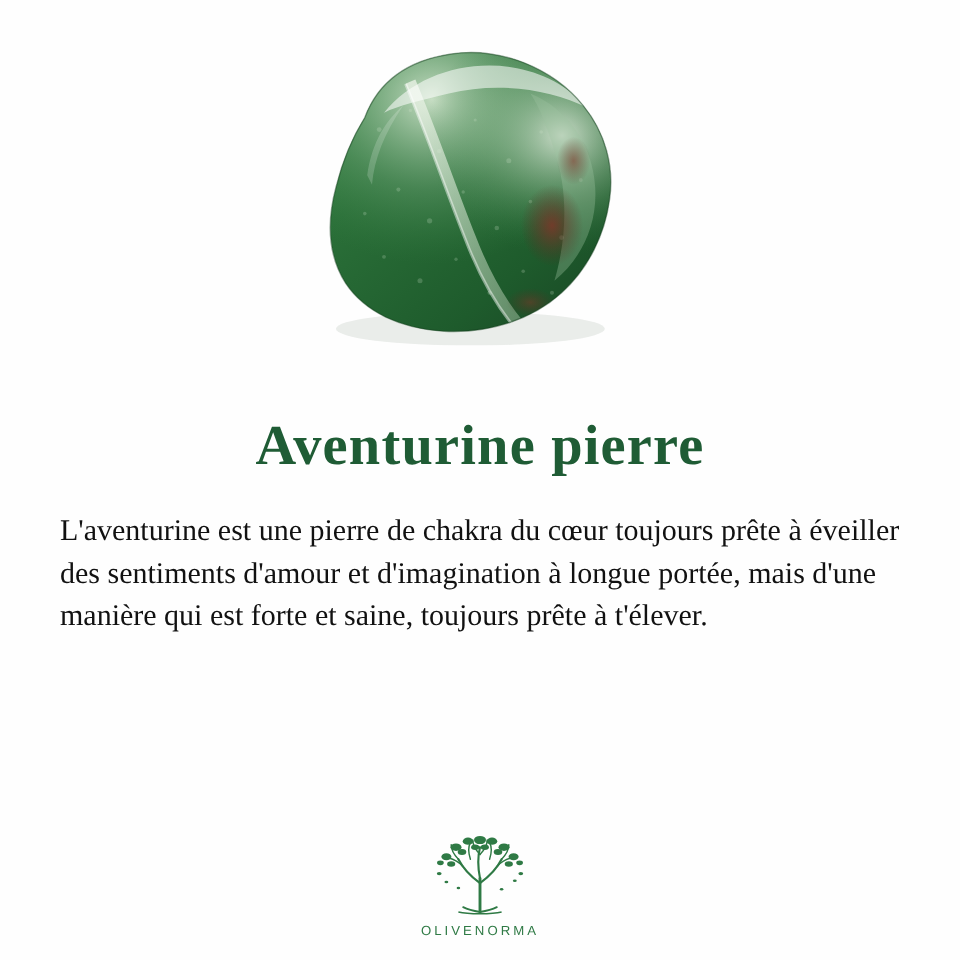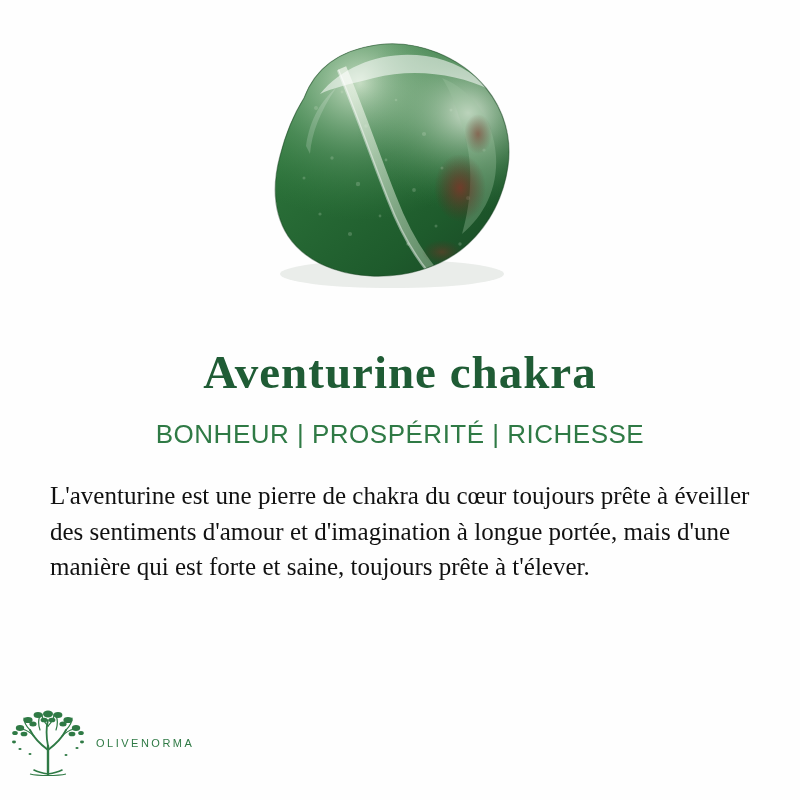--- a/index.html
+++ b/index.html
@@ -73,21 +73,21 @@
     text-align: left;
   }
 
   
   .logo {
     position: absolute;
     left: 0;
     right: 0;
     bottom: 18px;
     display: flex;
-    flex-direction: row;
+    flex-direction: column;
     align-items: center;
   }
   .logo-mark {
     width: 96px;
     height: 80px;
   }
   .logo-text {
     font-family: "Liberation Sans", sans-serif;
     font-size: 11px;
     letter-spacing: 2.5px;
@@ -183,23 +183,22 @@
                    L270,250 L16,250 Z" fill="#123a1c" opacity="0.35"></path>
         </g>
 
         <path d="M58,60 C70,28 96,12 130,7 C170,1 214,18 240,50 C258,72 266,100 262,128
                  C258,158 244,186 222,206 C198,228 162,240 124,238
                  C88,236 58,222 42,198 C28,176 26,148 34,118 C40,94 48,76 58,60 Z" fill="none" stroke="#16401f" stroke-width="1.2" opacity="0.45"></path>
       </svg>
     </div>
   </div>
 
-  <div class="title">Aventurine  chakra</div>
-
-  <div class="subtitle">BONHEUR  |  PROSPÉRITÉ  |  RICHESSE</div>
+  <div class="title">Aventurine  pierre</div>
+
 
   <div class="description">L'aventurine est une pierre de chakra du cœur toujours prête à éveiller des sentiments d'amour et d'imagination à longue portée, mais d'une manière qui est forte et saine, toujours prête à t'élever.</div>
 
   <div class="logo">
     <span class="logo-mark">
       <svg viewBox="0 0 96 80" xmlns="http://www.w3.org/2000/svg" aria-hidden="true">
         <g stroke="#2f7a45" fill="none" stroke-width="1.2" stroke-linecap="round">
 
           <path d="M48,72 L48,44" stroke-width="2.4"></path>
           <path d="M48,72 C42,71 38,70 34,68" stroke-width="1.6"></path>

